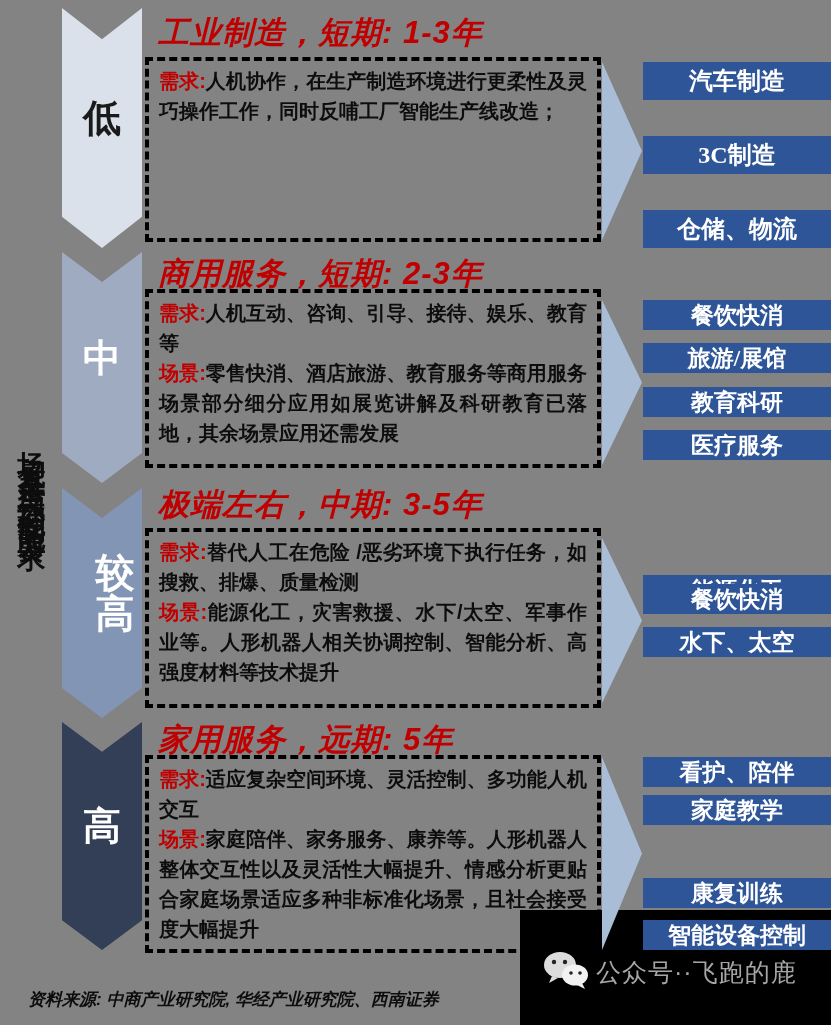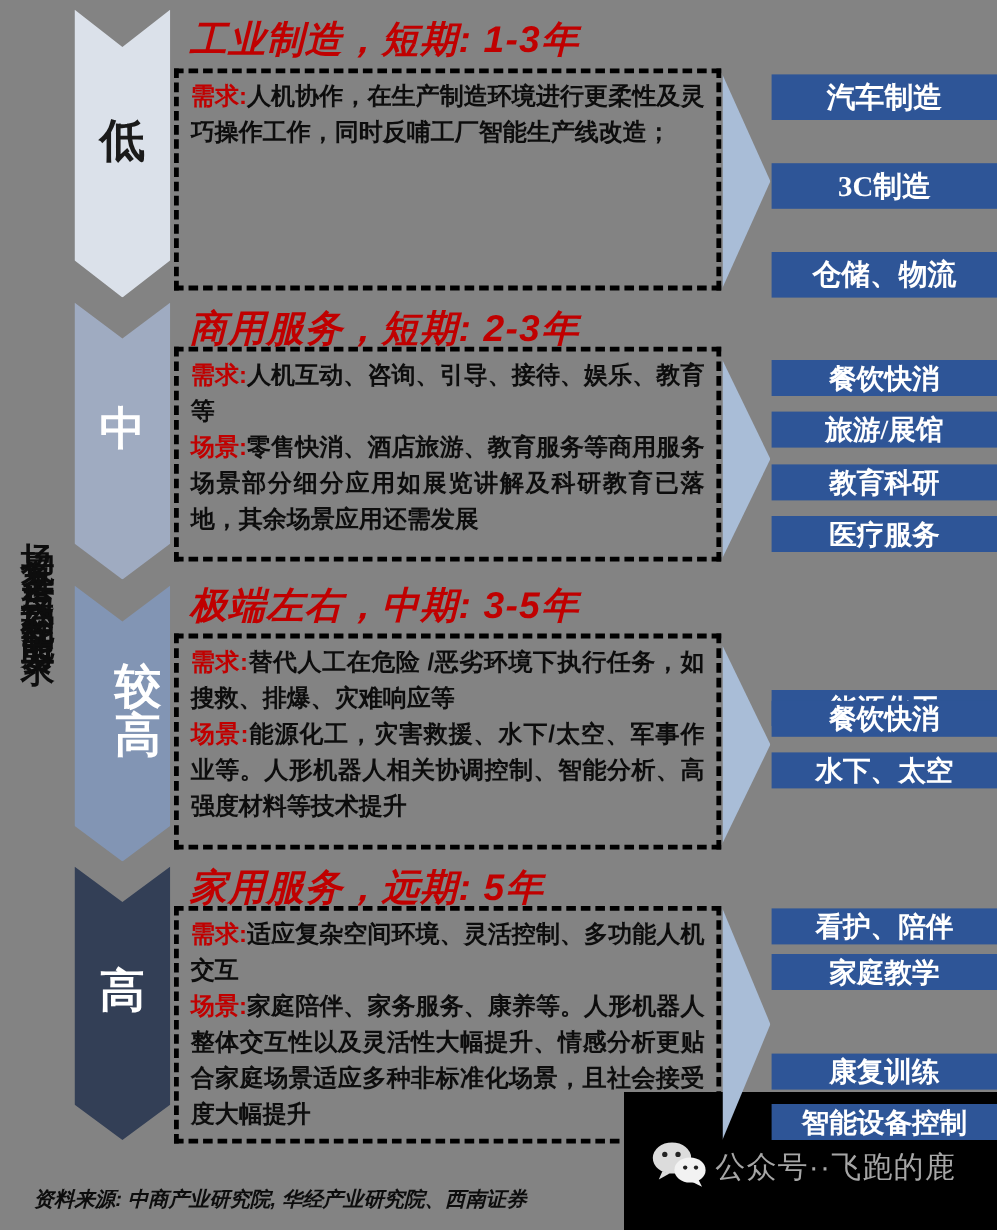--- a/index.html
+++ b/index.html
@@ -89,21 +89,21 @@
     <p><span class="lbl">场景:</span><span>零售快消、酒店旅游、教育服务等商用服务场景部分细分应用如展览讲解及科研教育已落地，其余场景应用还需发展</span></p>
   </div>
   <div class="tri" style="top:300px;height:165px;"></div>
   <div class="tag short" style="top:300px;">餐饮快消</div>
   <div class="tag short" style="top:343px;">旅游/展馆</div>
   <div class="tag short" style="top:387px;">教育科研</div>
   <div class="tag short" style="top:430px;">医疗服务</div>
 
   <div class="sec-title" style="top:484px;">极端左右，中期: 3-5年</div>
   <div class="dash-box" style="top:528px;height:180px;">
-    <p><span class="lbl">需求:</span><span>替代人工在危险 /恶劣环境下执行任务，如搜救、排爆、灾难响应等</span></p>
+    <p><span class="lbl">需求:</span><span>替代人工在危险 /恶劣环境下执行任务，如搜救、排爆、质量检测</span></p>
     <p><span class="lbl">场景:</span><span>能源化工，灾害救援、水下/太空、军事作业等。人形机器人相关协调控制、智能分析、高强度材料等技术提升</span></p>
   </div>
   <div class="tri" style="top:538px;height:165px;"></div>
   <div class="tag short" style="top:541px;margin-top:34px;">能源化工</div>
   <div class="tag short" style="top:584px;">餐饮快消</div>
   <div class="tag short" style="top:627px;">水下、太空</div>
 
   <div class="sec-title" style="top:719px;">家用服务，远期: 5年</div>
   <div class="dash-box" style="top:755px;height:198px;">
     <p><span class="lbl">需求:</span><span>适应复杂空间环境、灵活控制、多功能人机交互</span></p>

